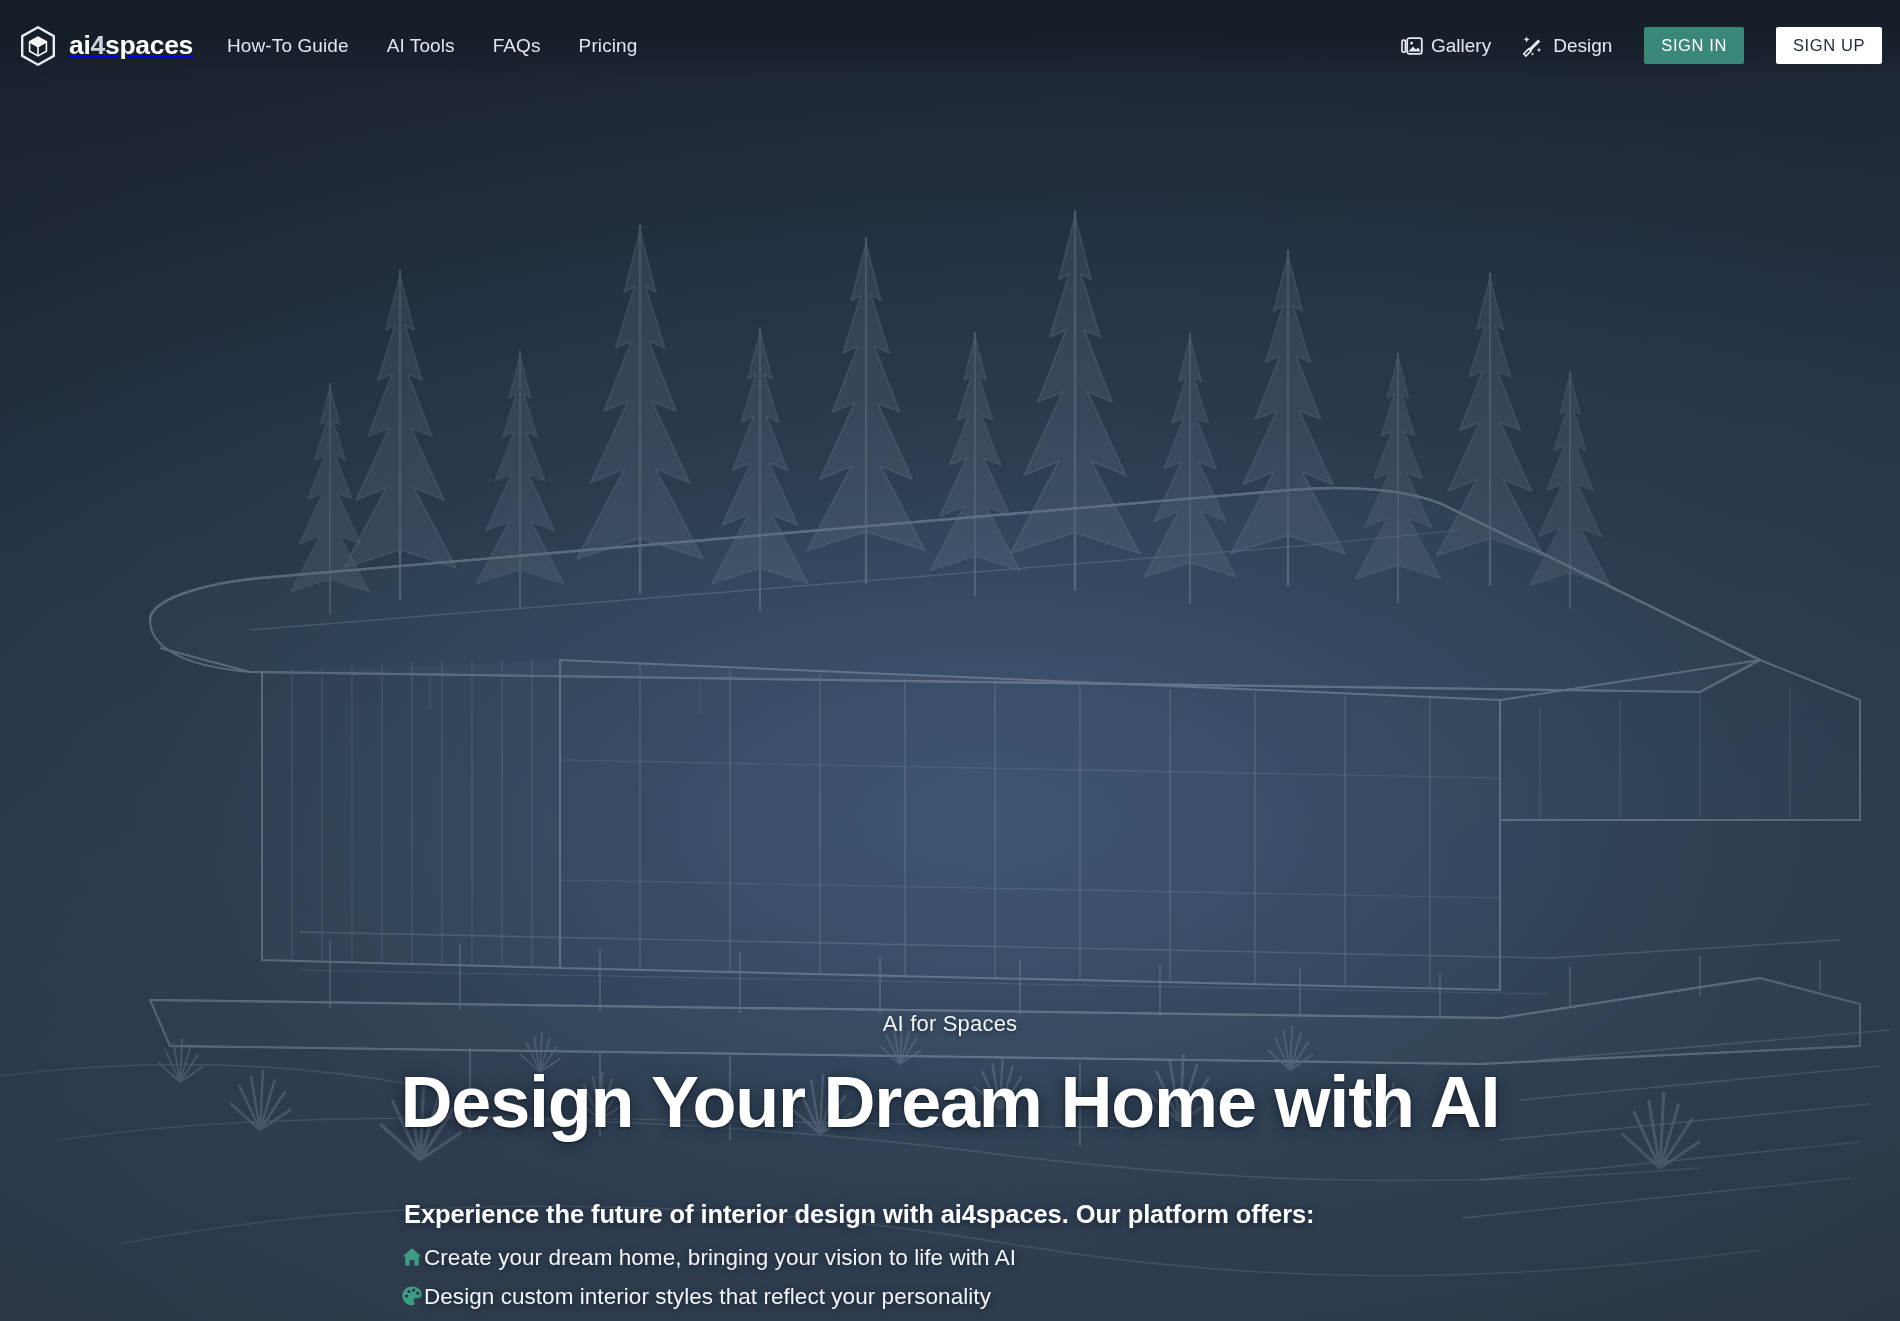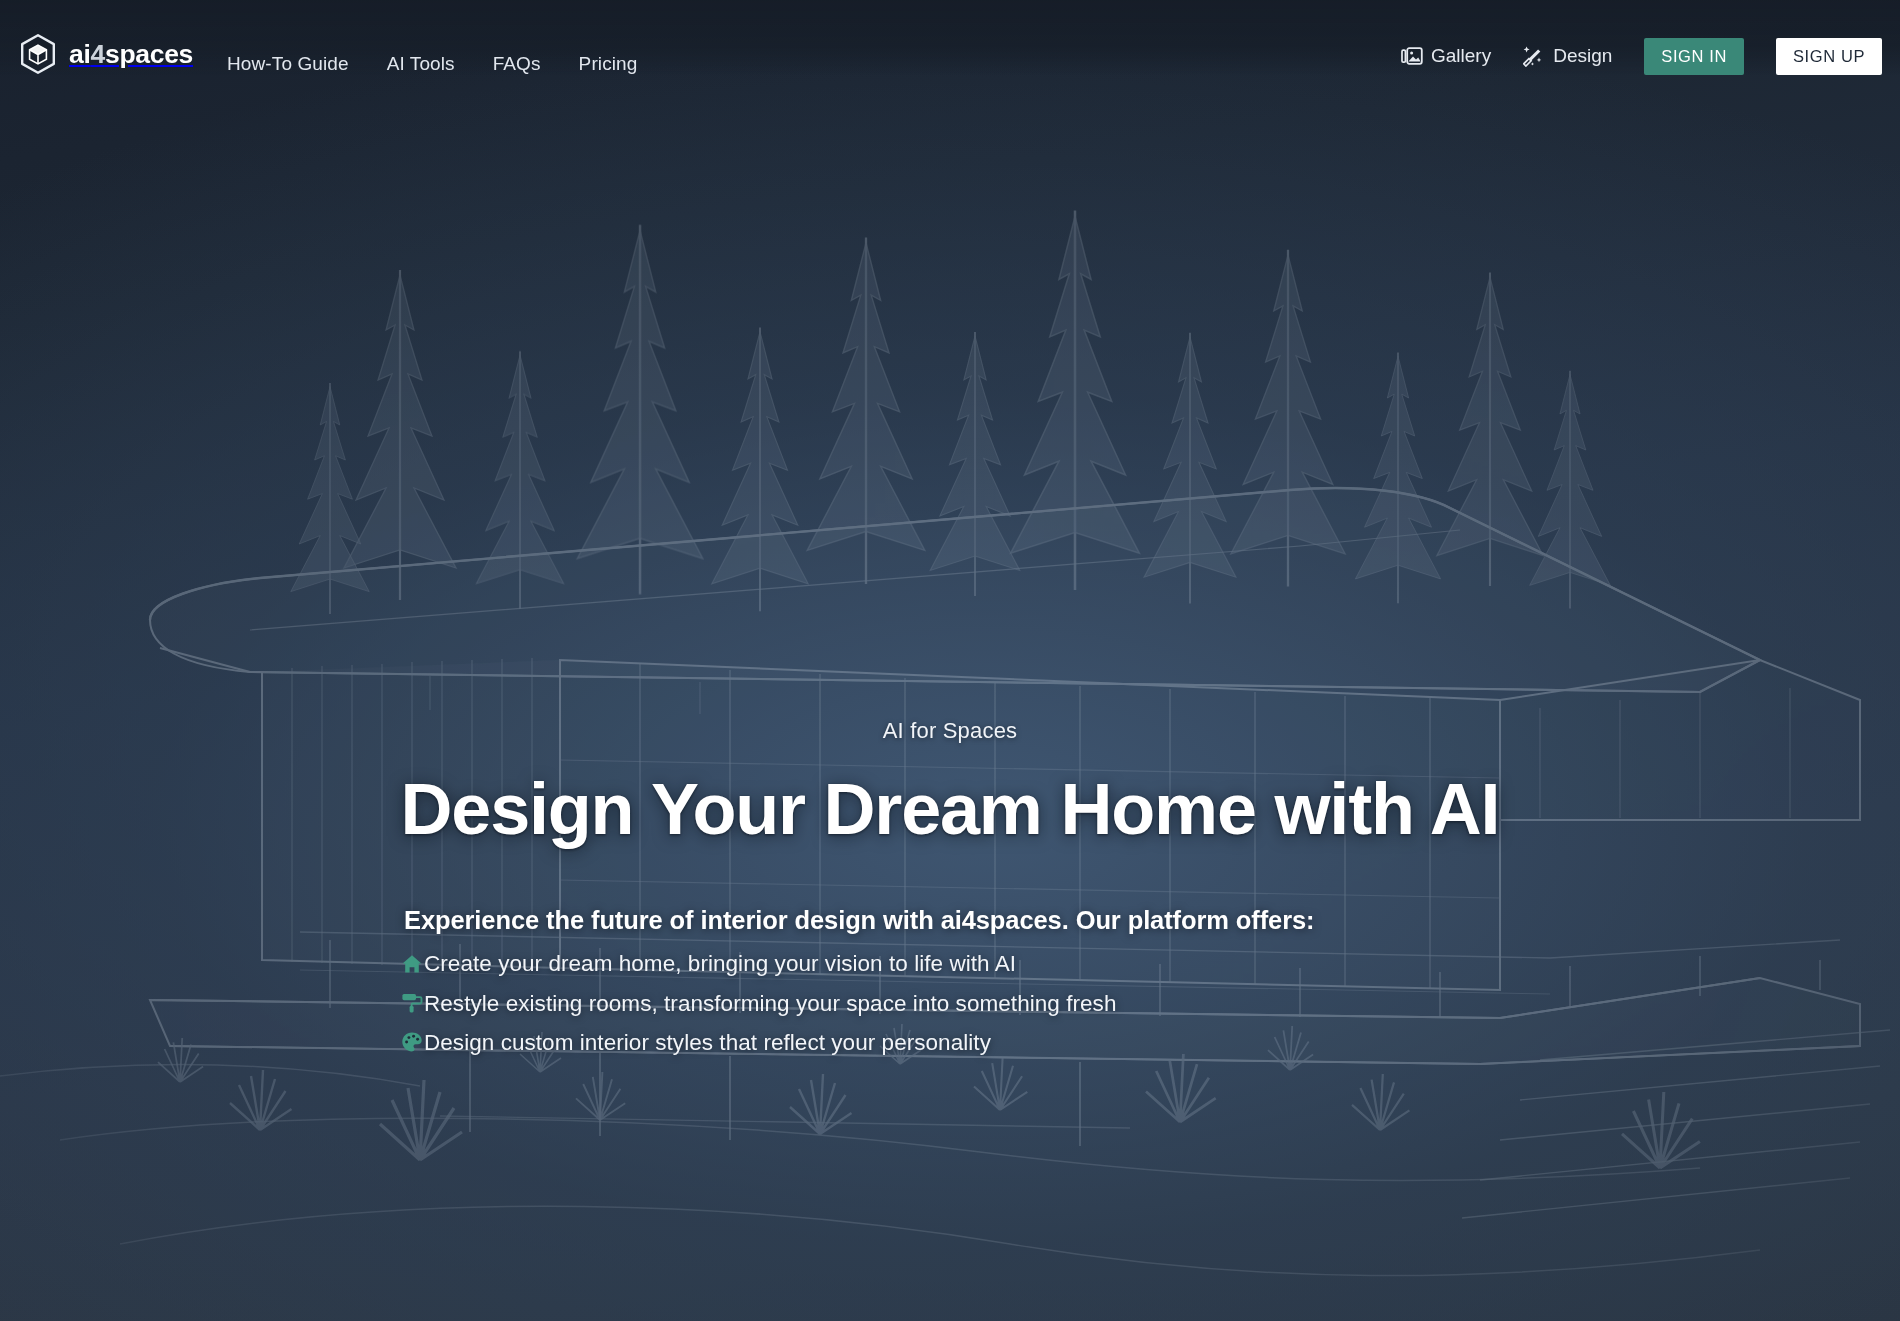--- a/index.html
+++ b/index.html
@@ -25,21 +25,21 @@
     left:0; top:60px;
     width:1900px; height:1261px;
     pointer-events:none;
   }
   #bg-art svg { display:block; width:100%; height:100%; }
 
   
   #navbar {
     position:absolute; left:0; top:0;
     width:1900px; height:75px;
-    display:flex; align-items:flex-end;
+    display:flex; align-items:center;
     padding:16px 18px 0 18px;
     z-index:30;
     background:linear-gradient(180deg, rgba(22,29,40,0.97) 0%, rgba(23,31,42,0.88) 62%, rgba(25,33,45,0.0) 100%);
   }
   .brand { display:flex; align-items:center; gap:11px; margin-right:34px; }
   .brand-logo { width:40px; height:42px; display:block; flex:none; }
   .brand-name {
     font-size:26.5px; font-weight:700; color:#ffffff;
     letter-spacing:-0.3px; line-height:1;
     white-space:nowrap;
@@ -69,21 +69,21 @@
     white-space:nowrap; line-height:1;
   }
   .btn-signin { background:#3a8878; color:#ffffff; margin-left:0px; }
   .btn-signup { background:#ffffff; color:#1f2937; }
 
   
   #hero {
     position:absolute; left:0; top:0;
     width:1900px; height:1321px;
     display:flex; flex-direction:column;
-    align-items:center; justify-content:center;
+    align-items:center; justify-content:flex-end;
     z-index:20; pointer-events:none;
   }
   .hero-inner { pointer-events:auto; width:100%; display:flex; flex-direction:column; align-items:center; }
   .eyebrow {
     margin-top:464px;
     font-size:22px; color:#f1f4f8; letter-spacing:0.2px;
     text-shadow:0 1px 5px rgba(10,16,24,0.55);
   }
   h1.headline {
     margin-top:28px;
@@ -328,28 +328,20 @@
 
         <ul class="feature-list">
 
           <li>
             <svg class="feat-icon" viewBox="0 0 24 24">
               <path d="M12 3.2 L21.4 11.4 L18.8 11.4 L18.8 20.6 L14.4 20.6 L14.4 15.2 L9.6 15.2 L9.6 20.6 L5.2 20.6 L5.2 11.4 L2.6 11.4 Z" fill="#3f9b83"></path>
             </svg>
             <span class="feat-text">Create your dream home, bringing your vision to life with AI</span>
           </li>
 
-          <li>
-            <svg class="feat-icon" viewBox="0 0 24 24">
-              <rect x="2.4" y="3" width="13.6" height="6.2" rx="1.6" fill="#3f9b83"></rect>
-              <path d="M16 6.1 L20 6.1 A1.5 1.5 0 0 1 21.5 7.6 L21.5 11 A1.5 1.5 0 0 1 20 12.5 L12.8 12.5 A1.2 1.2 0 0 0 11.6 13.7 L11.6 15" fill="none" stroke="#3f9b83" stroke-width="1.9"></path>
-              <rect x="9.6" y="15" width="4" height="6.4" rx="1.3" fill="#3f9b83"></rect>
-            </svg>
-            <span class="feat-text">Restyle existing rooms, transforming your space into something fresh</span>
-          </li>
 
           <li>
             <svg class="feat-icon" viewBox="0 0 24 24">
               <path d="M12 2.4 C6.5 2.4 2.3 6.5 2.3 11.8 C2.3 17.1 6.5 21.4 12 21.4 C13.6 21.4 14.6 20.4 14.6 19.1 C14.6 18.5 14.3 18 14 17.6 C13.7 17.2 13.5 16.8 13.5 16.3 C13.5 15.2 14.4 14.3 15.5 14.3 L17.7 14.3 C20.1 14.3 21.7 12.7 21.7 10.4 C21.7 5.9 17.3 2.4 12 2.4 Z" fill="#3f9b83"></path>
               <circle cx="6.6" cy="12" r="1.45" fill="#1e2b38"></circle>
               <circle cx="8.9" cy="7.6" r="1.45" fill="#1e2b38"></circle>
               <circle cx="13.6" cy="6.3" r="1.45" fill="#1e2b38"></circle>
               <circle cx="17.6" cy="9.2" r="1.45" fill="#1e2b38"></circle>
             </svg>
             <span class="feat-text">Design custom interior styles that reflect your personality</span>

